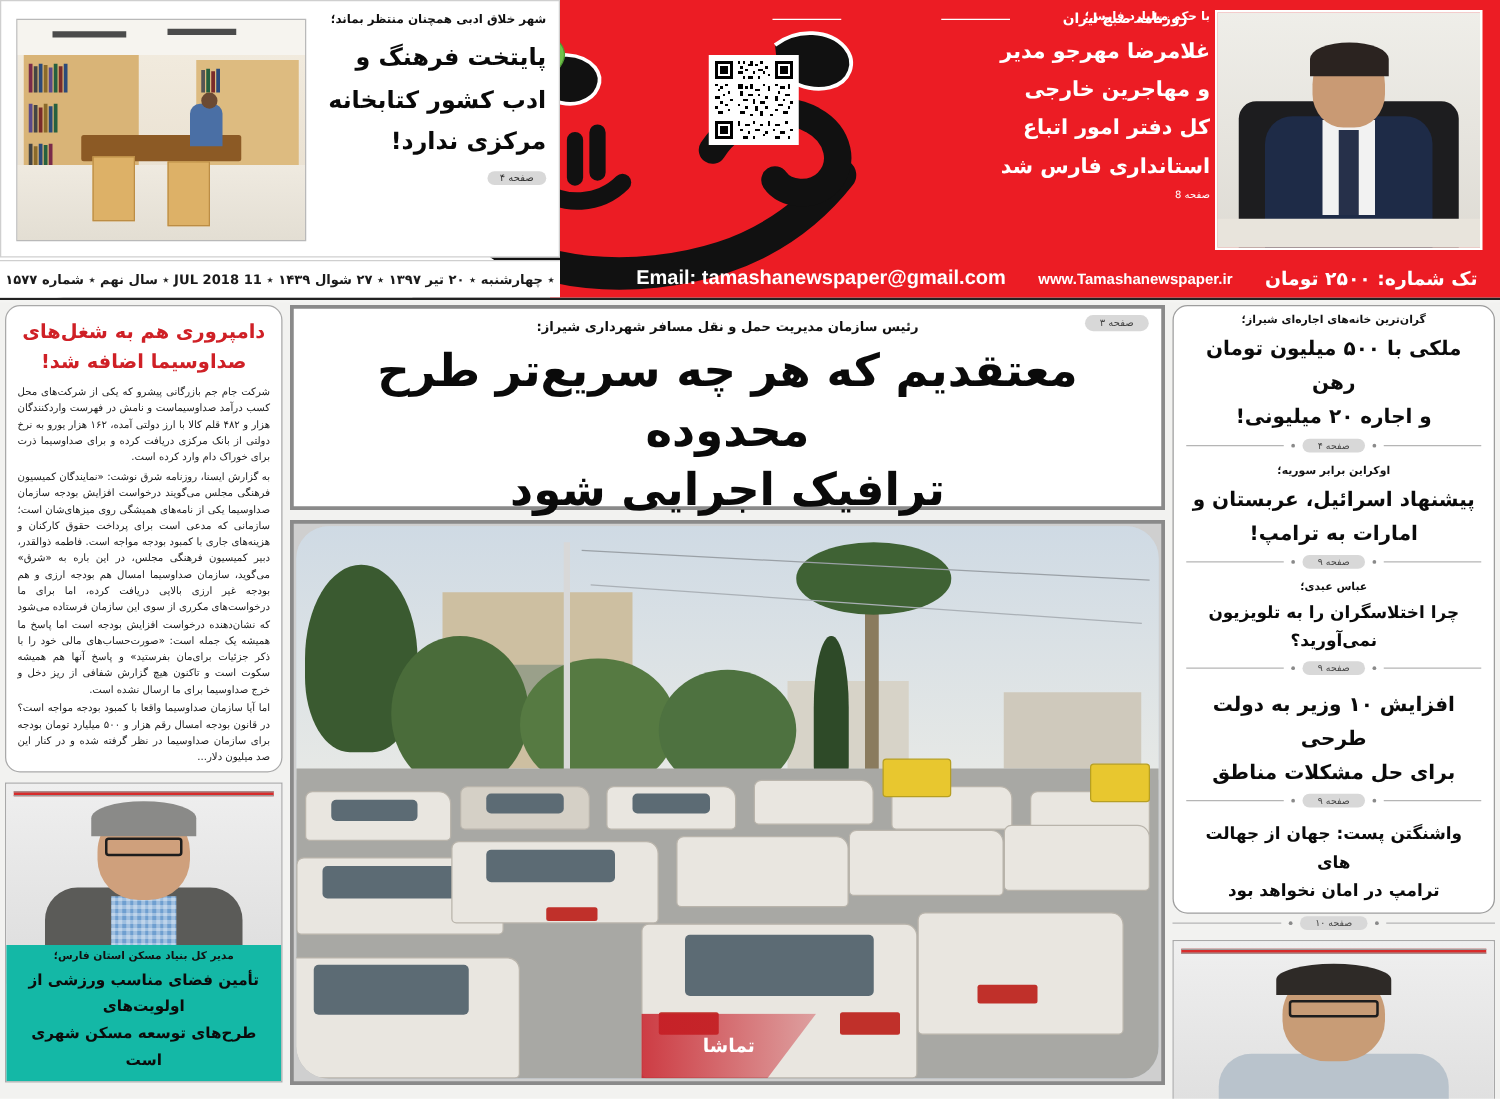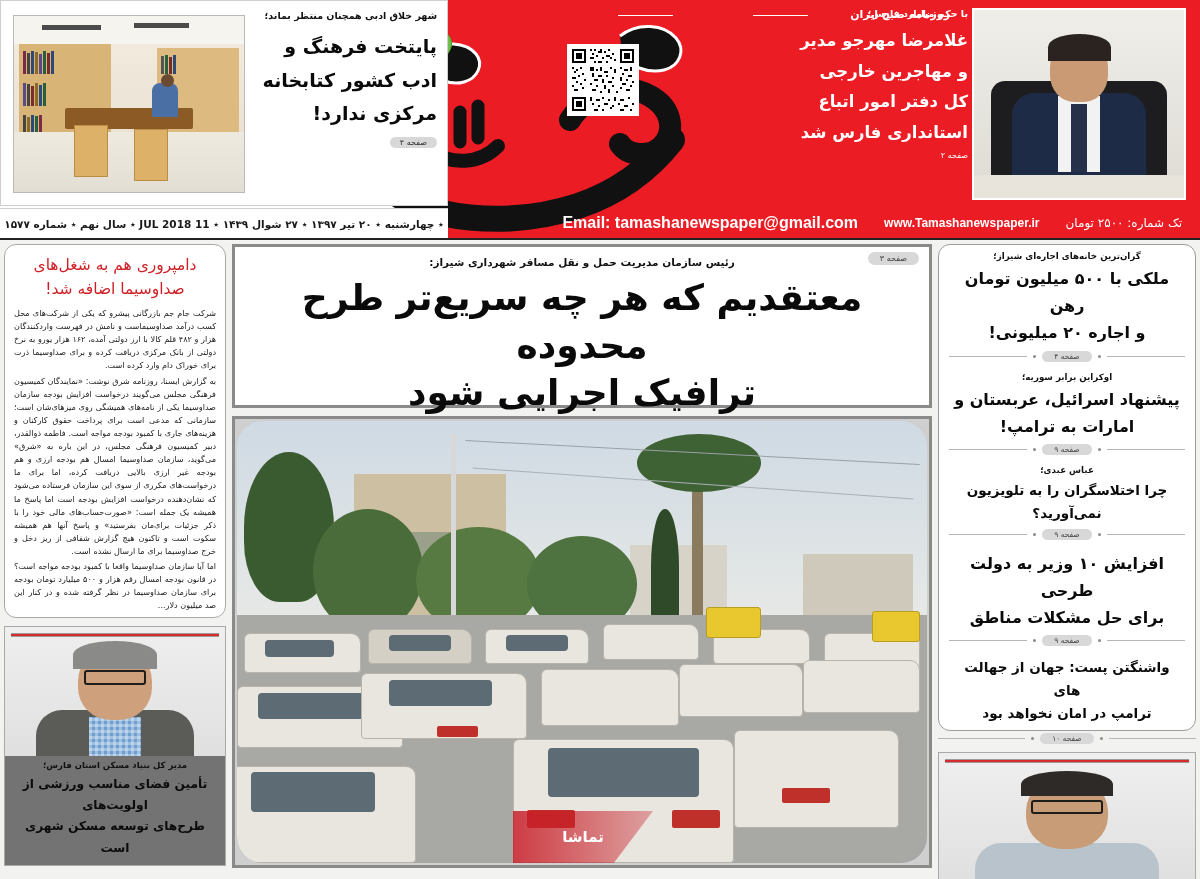--- a/index.html
+++ b/index.html
@@ -164,21 +164,21 @@
   }
   .dateline {
     font-size: 10.5px; font-weight: bold; color:#1a1a1a; direction: rtl;
     white-space:nowrap;
   }
   .ib-right {
     position:absolute; right:0; top:0; width: 752px; height:30px;
     display:flex; align-items:center; justify-content:flex-start;
     direction: rtl; color:#fff; gap: 26px; padding-right: 18px;
   }
-  .price { font-size: 12px; font-weight:normal; }
+  .price { font-size: 15px; font-weight:bold; }
   .weburl { font-size: 12px; font-weight:bold; font-family:"Liberation Sans",sans-serif;}
   .mailurl { font-size: 16px; font-weight:bold; font-family:Liberation Sans, sans-serif;}
 
   
   .body-area {
     position:absolute; left:0; top: 242px; width: 1200px; height: 637px;
     background:#f2f2f0;
   }
   .col-left {
     position:absolute; left: 4px; top: 2px; width: 222px; height: 633px;
@@ -190,21 +190,21 @@
     position:absolute; left: 938px; top: 2px; width: 258px; height: 633px;
   }
 
   
   .story-box {
     background:#fff; border:1px solid #a9a9a9; border-radius: 12px;
     padding: 8px 9px 6px 9px; direction: rtl; text-align: right;
     height: 374px; overflow:hidden;
   }
   .story-title {
-    color:#cf2026; font-size: 15.5px; font-weight:normal; line-height:1.55;
+    color:#cf2026; font-size: 15.5px; font-weight:bold; line-height:1.55;
     text-align:center; margin-bottom:6px;
   }
   .story-body {
     font-size: 8.1px; line-height: 1.62; color:#1b1b1b; text-align: justify;
   }
   .story-body p { margin-bottom: 2px; }
   .badge-center { text-align:center; margin-top: 4px; }
 
   .left-photo-card {
     margin-top: 8px; background:#fff; border:1px solid #a9a9a9;
@@ -222,21 +222,21 @@
   .pt-body{position:absolute;left:14%;top:52%;width:72%;height:48%;background:#5b5b58;border-radius:26px 26px 0 0;}
   .pt-shirt{position:absolute;left:38%;top:56%;width:24%;height:44%;background:#6f9fd0;}
   .pt-check{position:absolute;left:38%;top:56%;width:24%;height:44%;
     background-image:repeating-linear-gradient(90deg,#ffffff55 0 3px,transparent 3px 6px),
                      repeating-linear-gradient(0deg,#ffffff55 0 3px,transparent 3px 6px);}
   .pt-head{position:absolute;left:33%;top:12%;width:34%;height:46%;background:#cfa07c;border-radius:48% 48% 44% 44%;}
   .pt-hair{position:absolute;left:31%;top:9%;width:38%;height:17%;background:#8a8a88;border-radius:50% 50% 0 0;}
   .pt-glass{position:absolute;left:36%;top:27%;width:28%;height:9%;border:2px solid #1d1d1d;border-radius:3px;}
   .caption-wrap {
     position:absolute; left:0; bottom: 0; width:100%; padding: 4px 8px 6px;
-    direction: rtl; text-align: center; background:#737373;
+    direction: rtl; text-align: center; background:#14b8a6;
   }
   .cap-kicker { font-size: 8.5px; font-weight:bold; color:#111; margin-bottom:4px;}
   .cap-head { font-size: 12.2px; font-weight:bold; color:#0b0b0b; line-height:1.75;}
 
   
   .head-box {
     background:#fff; border: 3px solid #8a8a8a; position:relative;
     height: 164px; padding: 6px 14px 8px;
     direction: rtl; text-align:center;
   }
@@ -523,21 +523,21 @@
         <div class="p-desk"></div>
       </div>
       <div class="mr-text">
         <div class="mr-kicker">با حکم میلیارد فارس؛</div>
         <div class="mr-head">
           <div>غلامرضا مهرجو مدیر</div>
           <div>و مهاجرین خارجی</div>
           <div>کل دفتر امور اتباع</div>
           <div>استانداری فارس شد</div>
         </div>
-        <div class="mr-page">صفحه ۲</div>
+        <div class="mr-page">صفحه 8</div>
       </div>
     </div>
 
     <div class="infobar">
       <div class="ib-left">
         <div class="dateline">٭ چهارشنبه ٭ ۲۰ تیر ۱۳۹۷ ٭ ۲۷ شوال ۱۴۳۹ ٭ 11 JUL 2018 ٭ سال نهم ٭ شماره ۱۵۷۷</div>
       </div>
       <div class="ib-right">
         <span class="price">تک شماره: ۲۵۰۰ تومان</span>
         <span class="weburl">www.Tamashanewspaper.ir</span>

